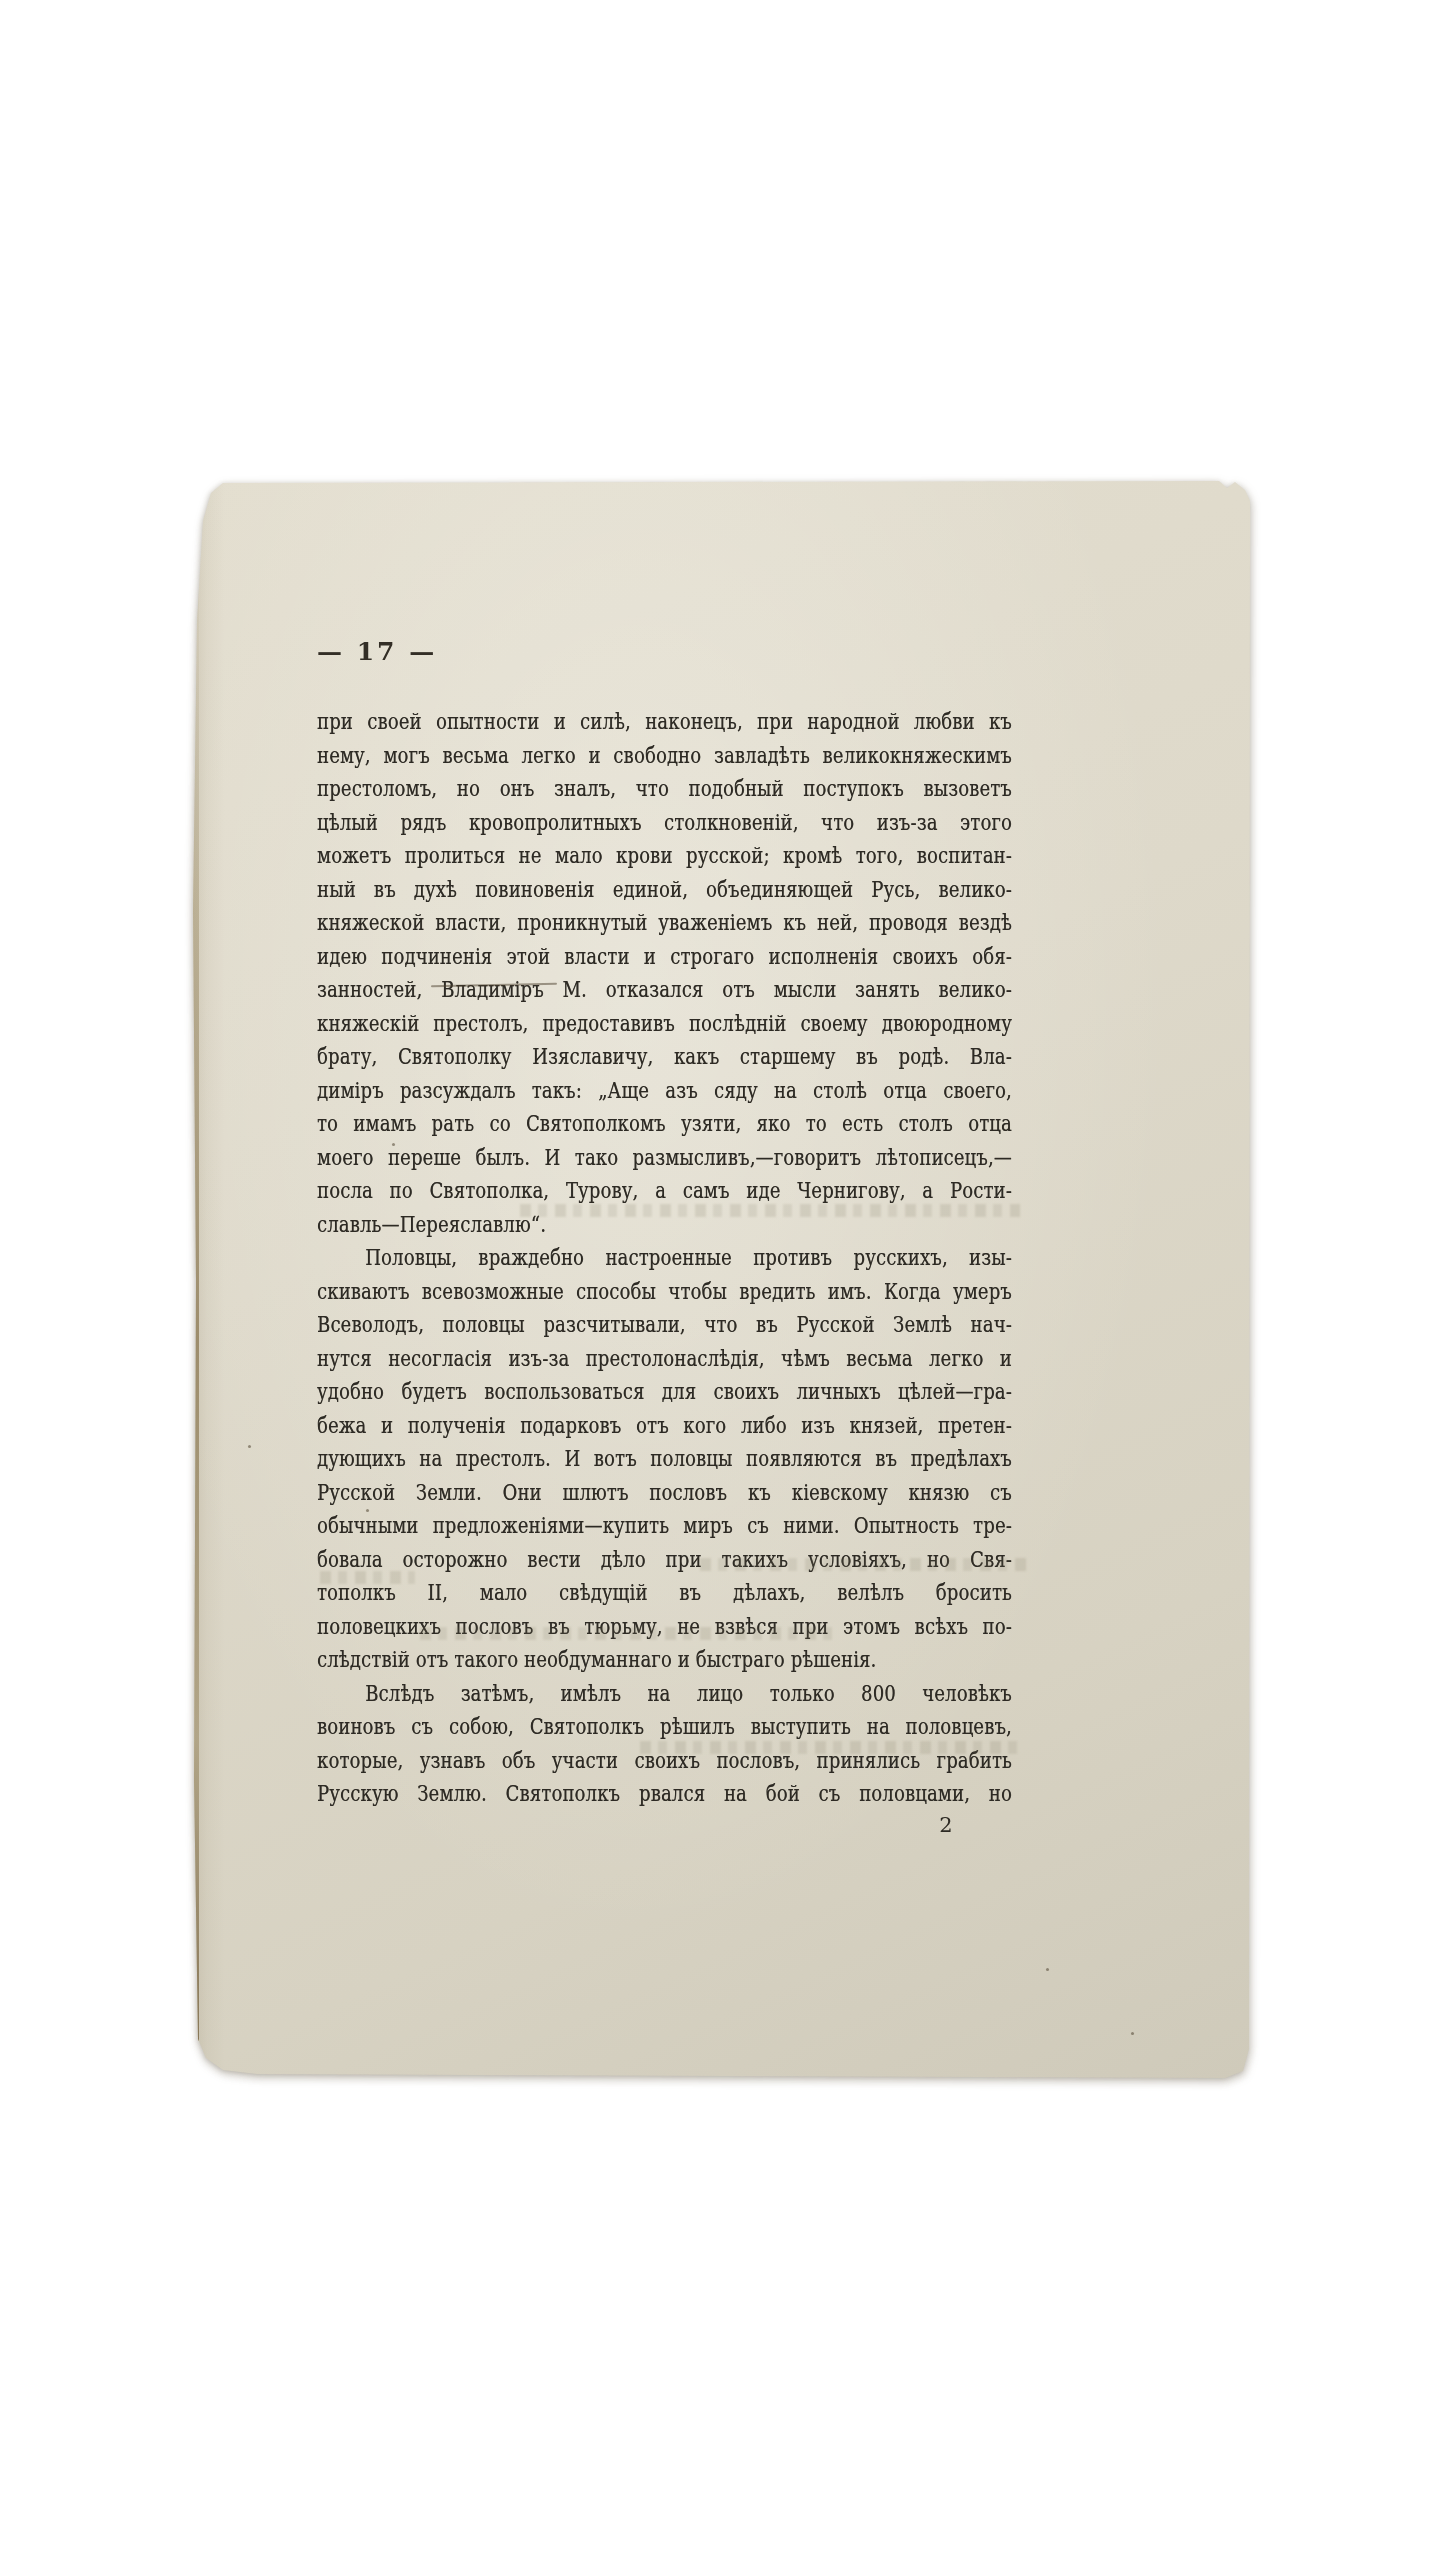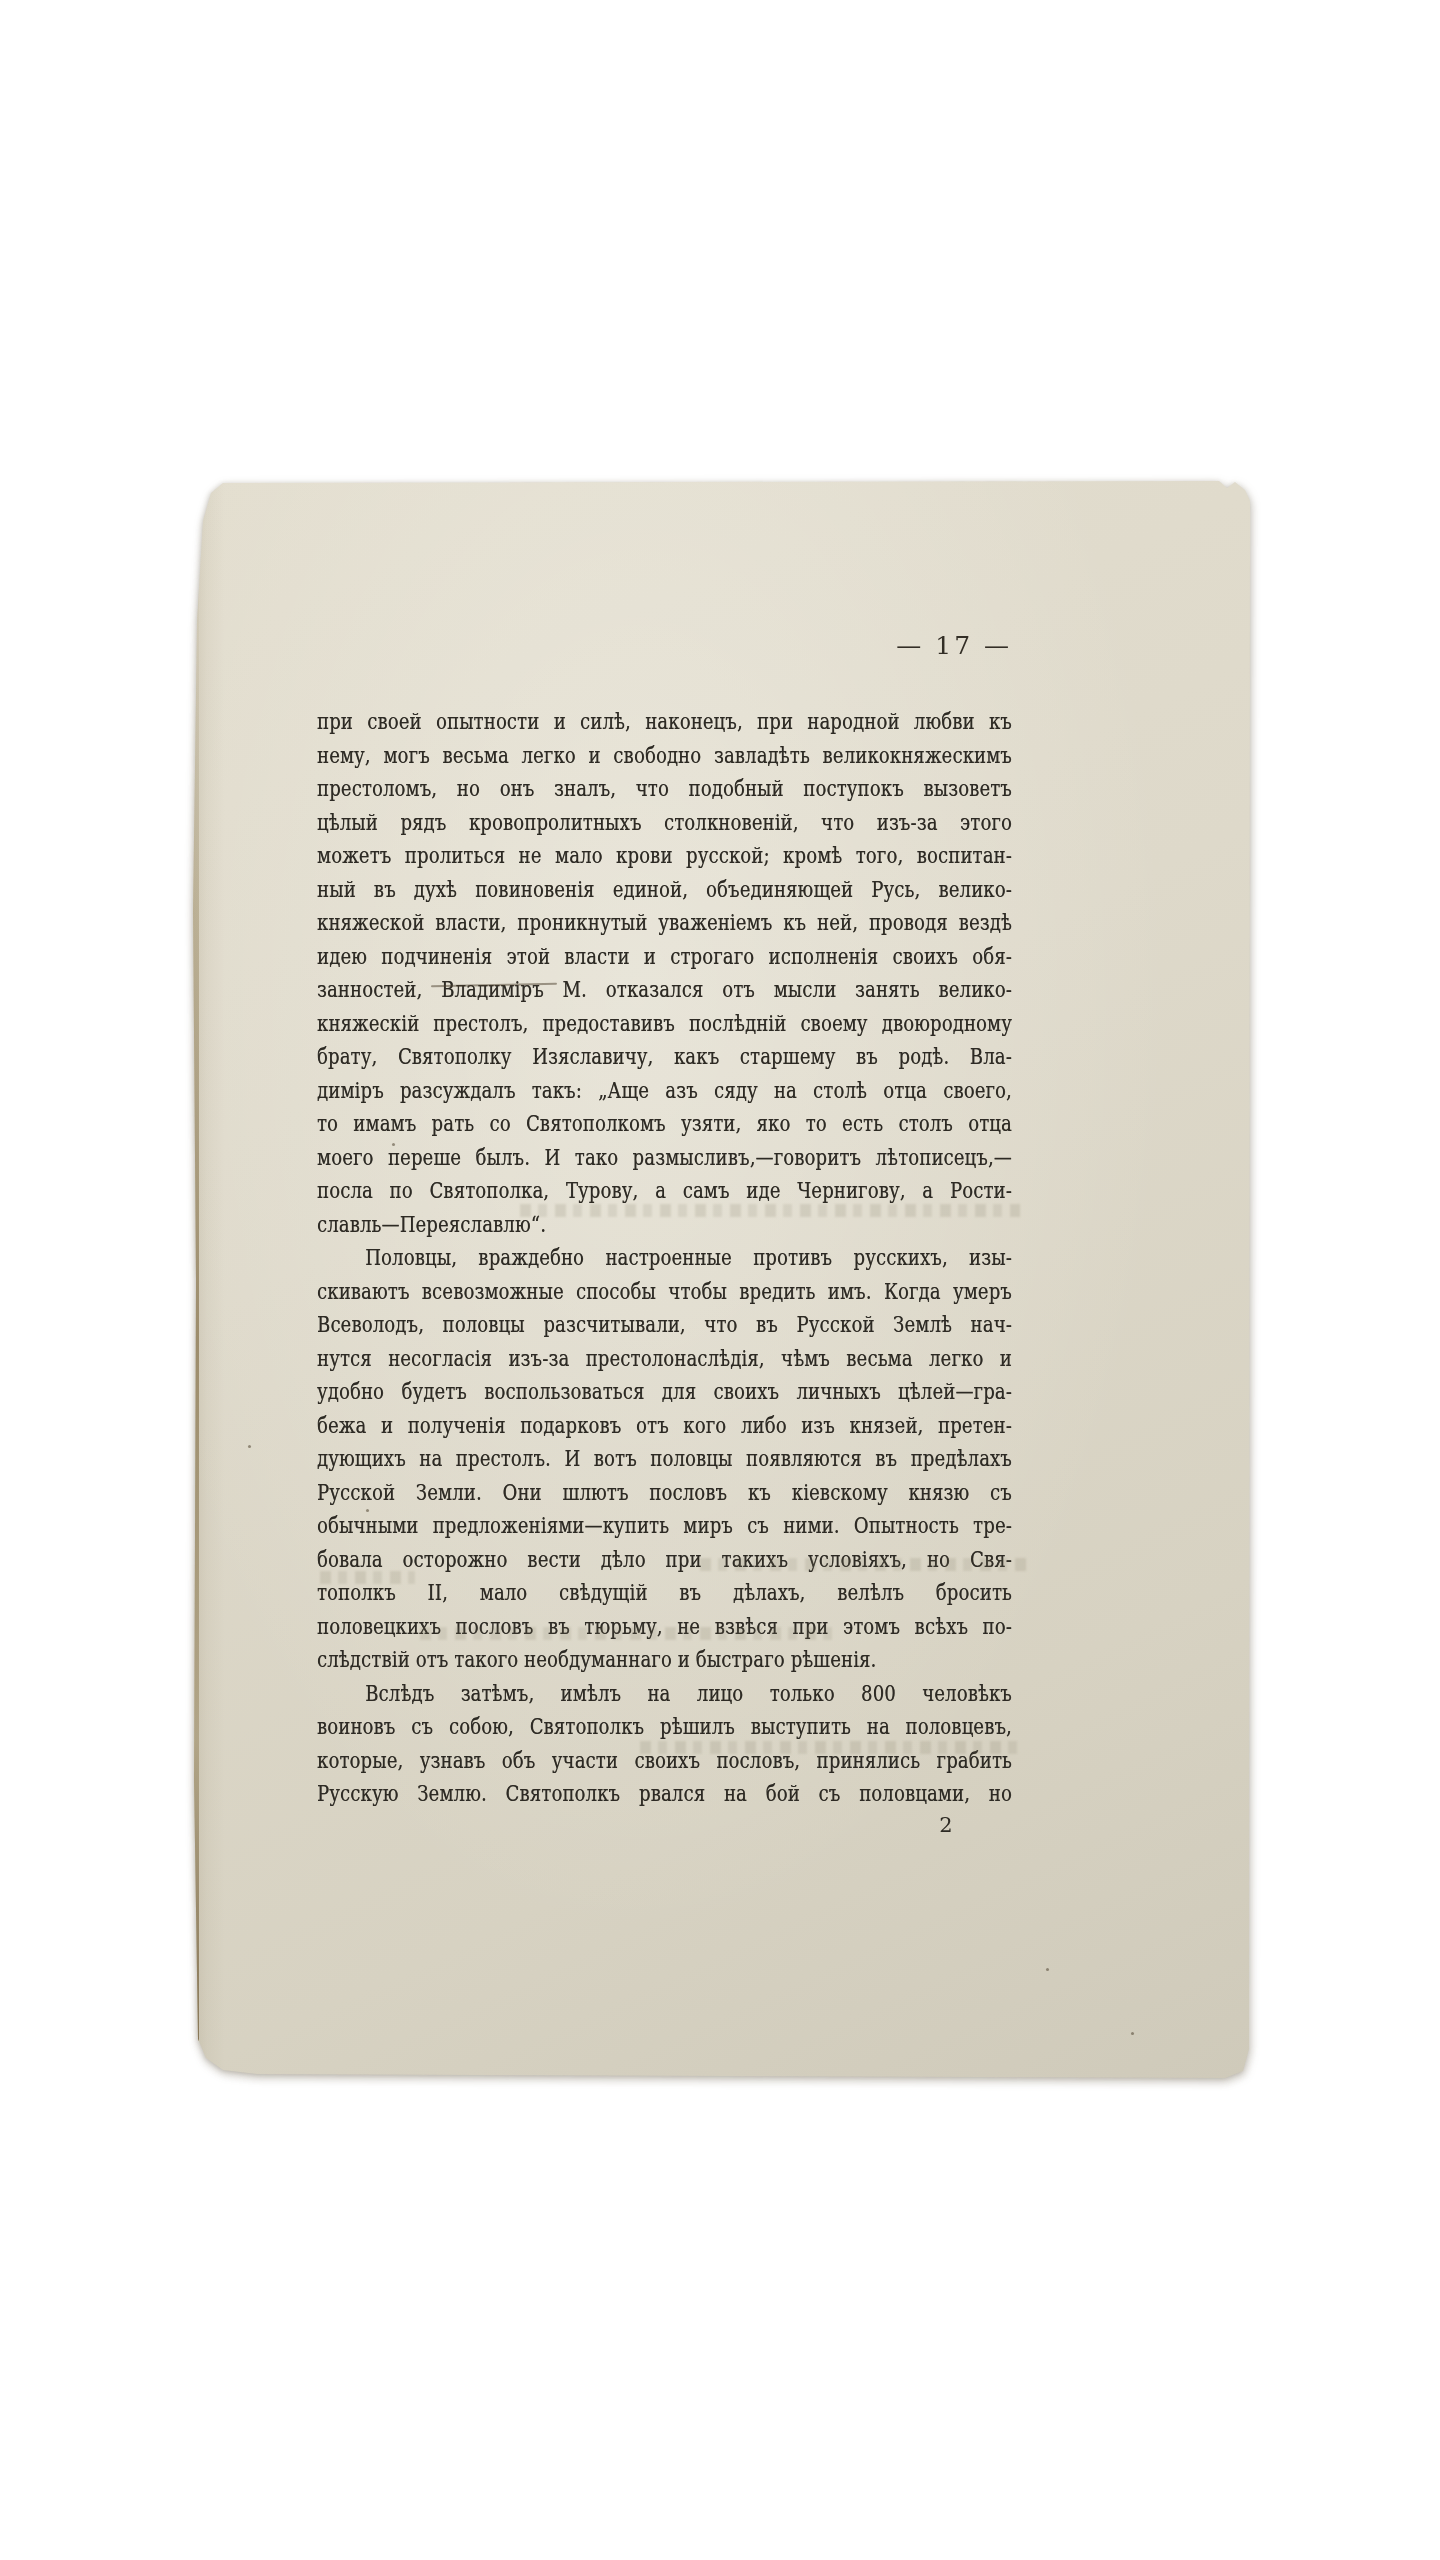--- a/index.html
+++ b/index.html
@@ -37,24 +37,25 @@
     position: absolute; left: 0px; top: 70px;
     width: 6px; height: 1520px;
     background: linear-gradient(to bottom,
       rgba(155,138,99,0) 0%,
       rgba(155,138,99,0.45) 25%,
       rgba(139,120,82,0.75) 52%,
       rgba(155,138,99,0.55) 78%,
       rgba(120,100,65,0.85) 100%);
   }
   .page-number {
-    position: absolute; left: 124px; top: 150px;
-    width: 695px; text-align: right;
+    position: absolute; left: 124px; top: 156px;
+    width: 695px; text-align: left;
     font-size: 25px; letter-spacing: 3px;
     color: #332e26;
+    font-weight: bold;
   }
   .text-block {
     position: absolute; left: 124px; top: 224px;
     width: 850px;
     transform: scaleX(0.8176);
     transform-origin: left top;
     font-size: 22px; line-height: 33.5px;
     color: #2d2a24;
     letter-spacing: 0.2px;
     text-shadow: 0.3px 0 0 rgba(45,42,36,0.65);

